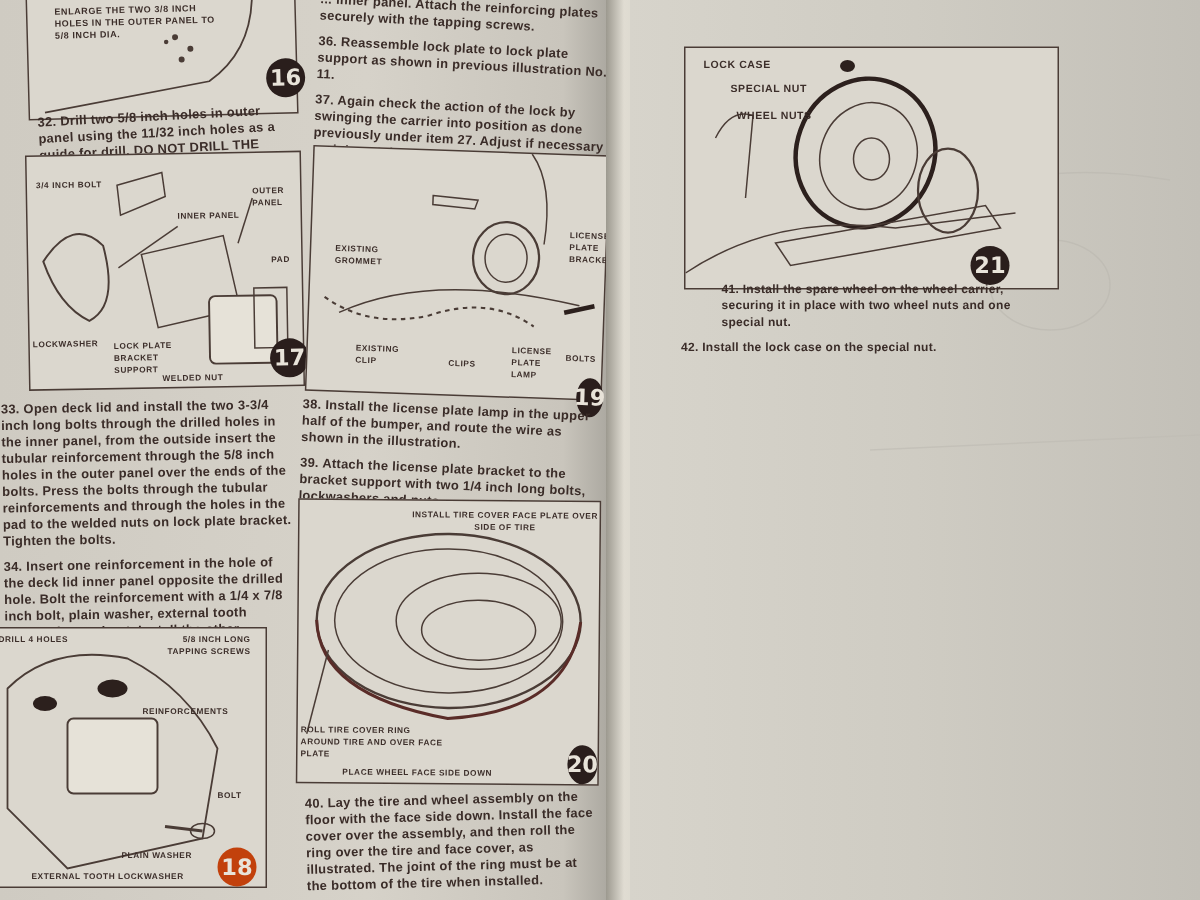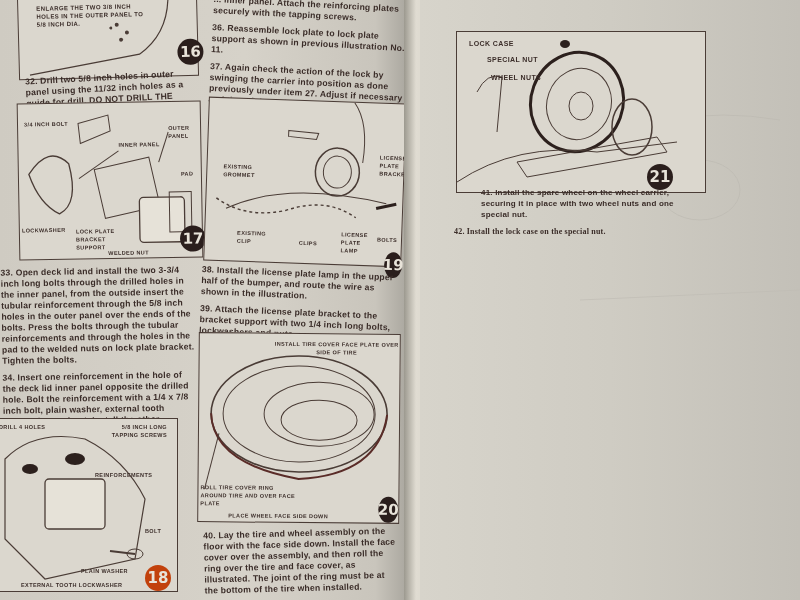--- a/index.html
+++ b/index.html
@@ -153,15 +153,15 @@
       <ellipse cx="108" cy="12" rx="5" ry="4" fill="#2c201d"></ellipse>
     </svg>
     <div class="fig-label" style="left:12px;top:8px;">LOCK CASE</div>
     <div class="fig-label" style="left:30px;top:24px;">SPECIAL NUT</div>
     <div class="fig-label" style="left:34px;top:42px;">WHEEL NUTS</div>
     <div class="fig-num" style="left:190px;top:132px;">21</div>
   </div>
 
   <div class="col" style="left:34px;top:187px;width:240px;">
     <p class="para" style="font-size:8px;margin-left:27px;">41. Install the spare wheel on the wheel carrier, securing it in place with two wheel nuts and one special nut.</p>
-    <p class="para" style="font-size:8px;font-family:Liberation Serif, serif;">42. Install the lock case on the special nut.</p>
+    <p class="para" style="font-size:8px;">42. Install the lock case on the special nut.</p>
   </div>
 </div>
 
 </body></html>

